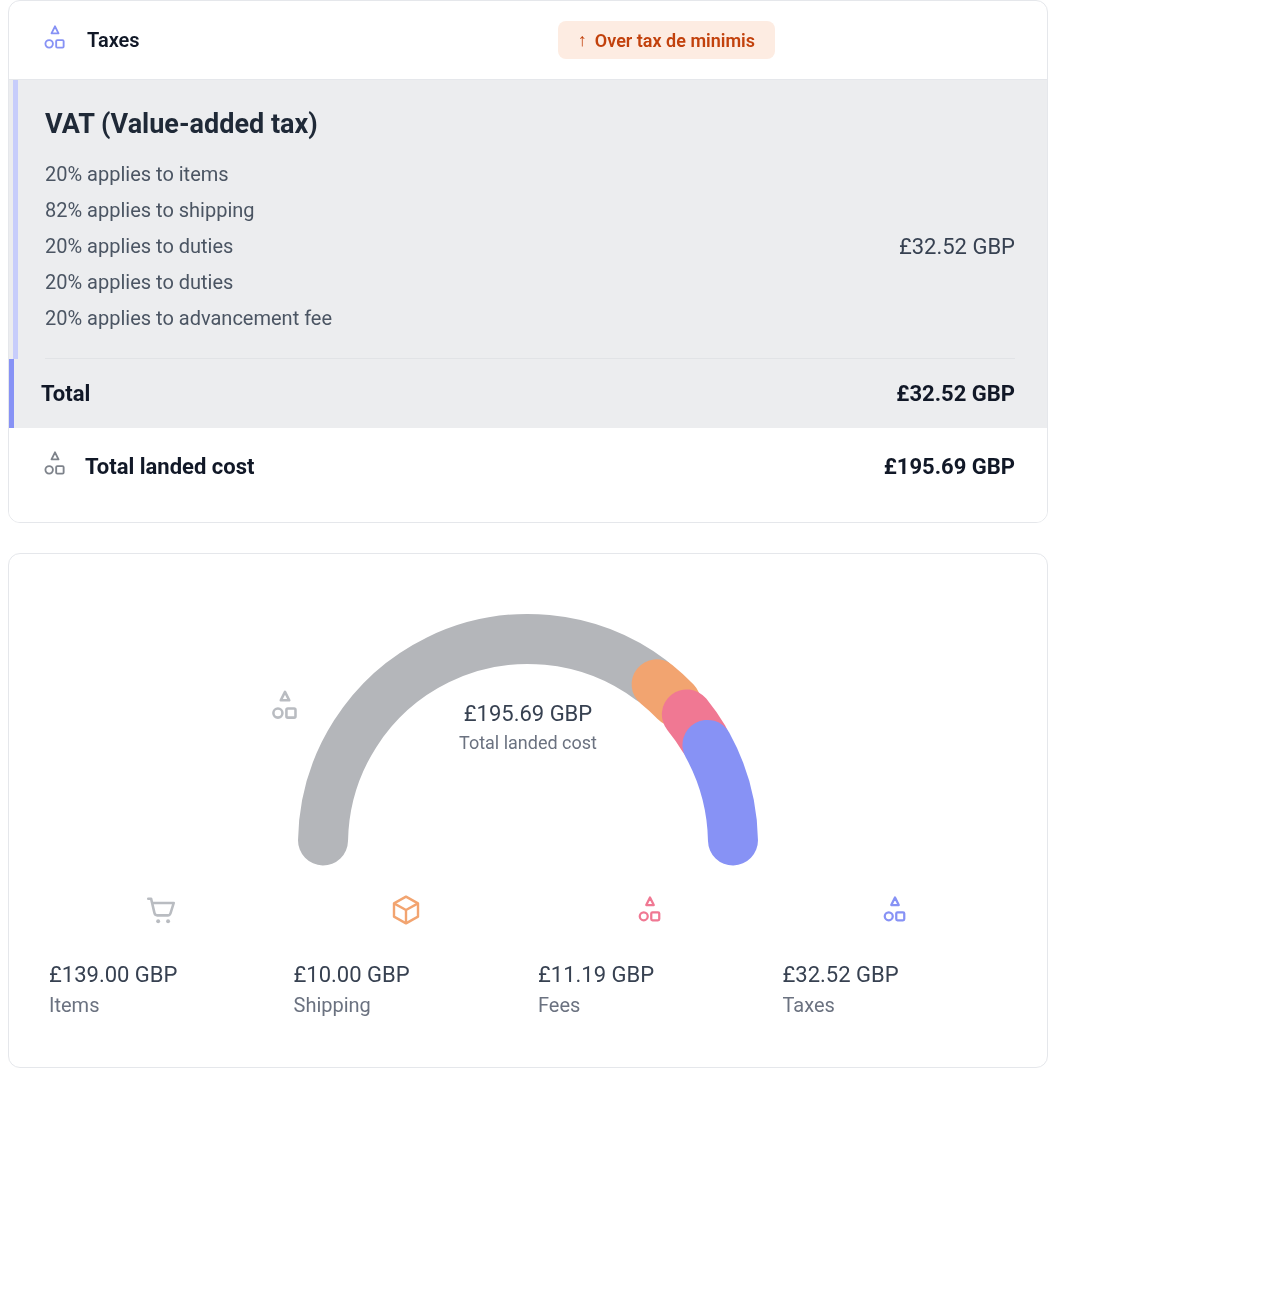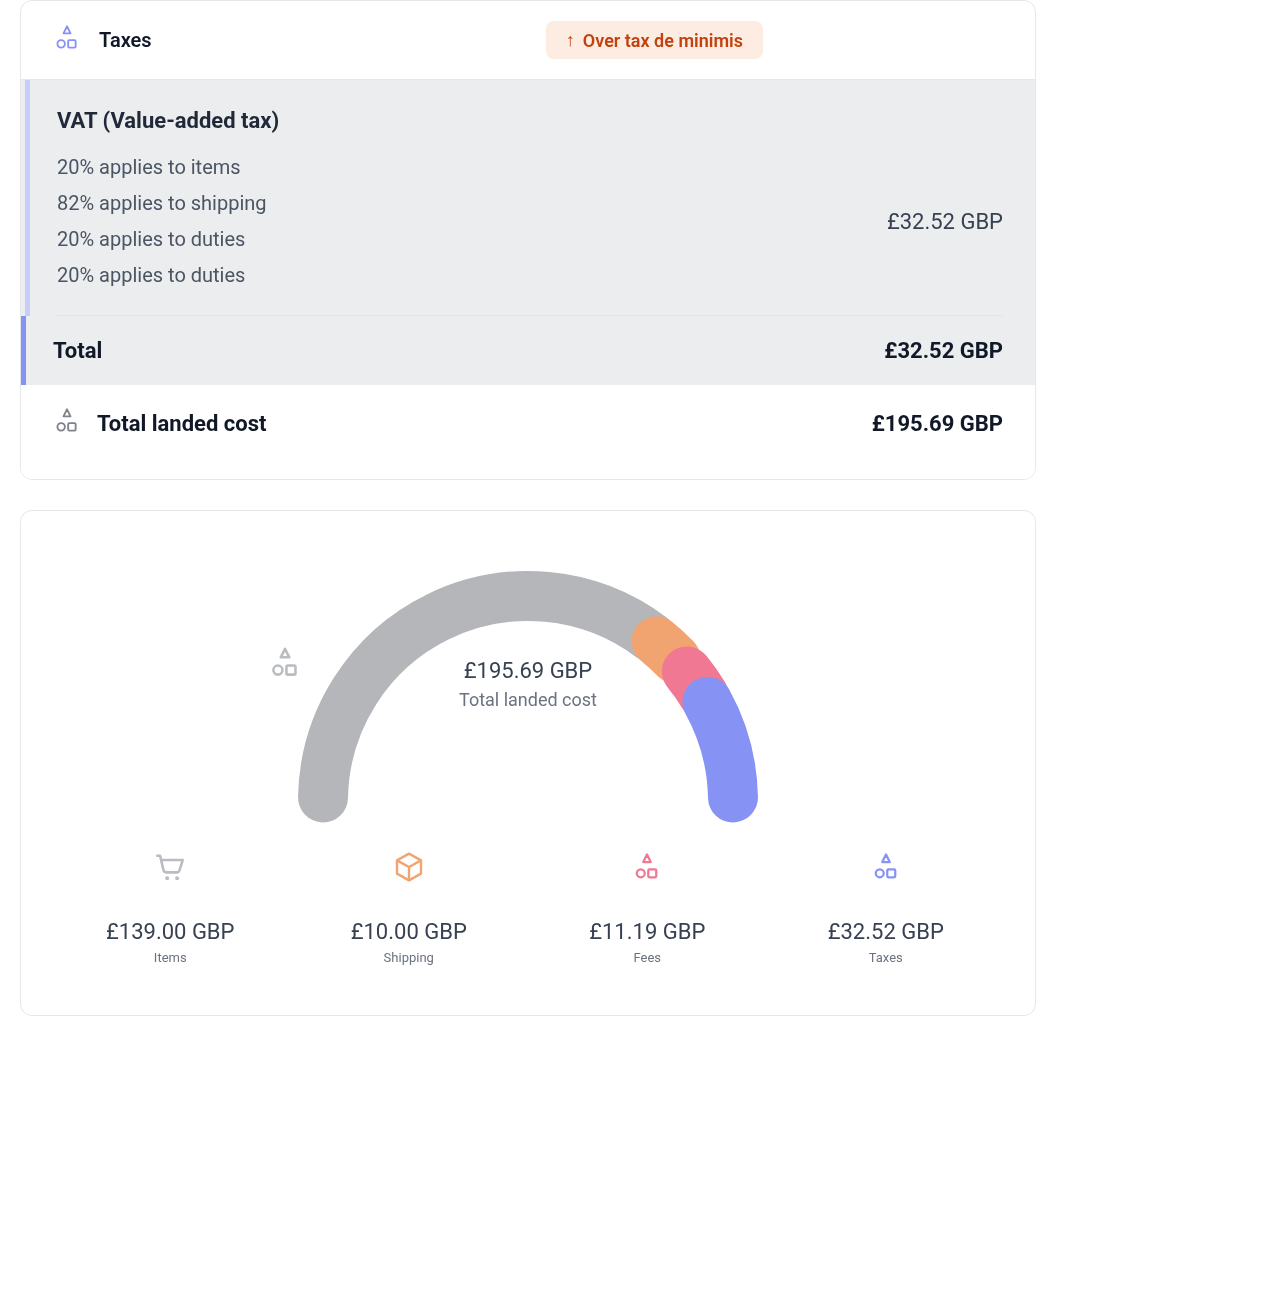--- a/index.html
+++ b/index.html
@@ -5,21 +5,21 @@
   * { box-sizing: border-box; }
   html, body {
     margin: 0;
     padding: 0;
     font-family: -apple-system, BlinkMacSystemFont, "Segoe UI", Roboto, "Helvetica Neue", Arial, sans-serif;
     background: #fff;
     color: #1f2937;
     font-size: 16px;
   }
   .page {
-    padding: 0 20px;
+    padding: 0 8px;
     width: 1056px;
   }
 
   
   .card {
     border: 1px solid #e5e7eb;
     border-radius: 12px;
     background: #fff;
     overflow: hidden;
     margin-bottom: 30px;
@@ -63,21 +63,21 @@
   }
   .vat-section::before {
     content: "";
     position: absolute;
     left: 0; top: 0; bottom: 0;
     width: 5px;
     background: #c7cdfb;
   }
   .vat-title {
     font-weight: 700;
-    font-size: 22px;
+    font-size: 27px;
     color: #1f2937;
     margin-bottom: 22px;
   }
   .vat-lines {
     display: flex;
     justify-content: space-between;
     align-items: center;
     padding-bottom: 28px;
     border-bottom: 1px solid #e1e3e6;
   }
@@ -183,35 +183,35 @@
   }
 
   .legend {
     display: flex;
     justify-content: space-around;
     gap: 20px;
     margin-top: 10px;
   }
   .legend-item {
     flex: 1;
-    text-align: center;
+    text-align: left;
   }
   .legend-item .icon-slot {
     height: 36px;
     display: flex;
     justify-content: center;
     align-items: center;
     margin-bottom: 32px;
   }
   .legend-item .amount {
     font-size: 22px;
     color: #374151;
   }
   .legend-item .lbl {
-    font-size: 13px;
+    font-size: 20px;
     color: #6b7280;
     margin-top: 6px;
   }
 
   
   svg.shapes-icon { width: 28px; height: 28px; }
   svg.cart-icon { width: 34px; height: 34px; }
   svg.box-icon { width: 32px; height: 32px; }
 </style>
 </head>
@@ -237,20 +237,21 @@
     </div>
 
     <div class="vat-section">
       <div class="vat-title">VAT (Value-added tax)</div>
       <div class="vat-lines">
         <div class="vat-list">
           <div class="row">20% applies to items</div>
           <div class="row">82% applies to shipping</div>
           <div class="row">20% applies to duties</div>
           <div class="row">20% applies to duties</div>
+          <div class="row">20% applies to advancement fee</div>
         </div>
         <div class="vat-amount-side">£32.52 GBP</div>
       </div>
     </div>
 
     <div class="total-row">
       <span class="label">Total</span>
       <span class="value">£32.52 GBP</span>
     </div>
 

